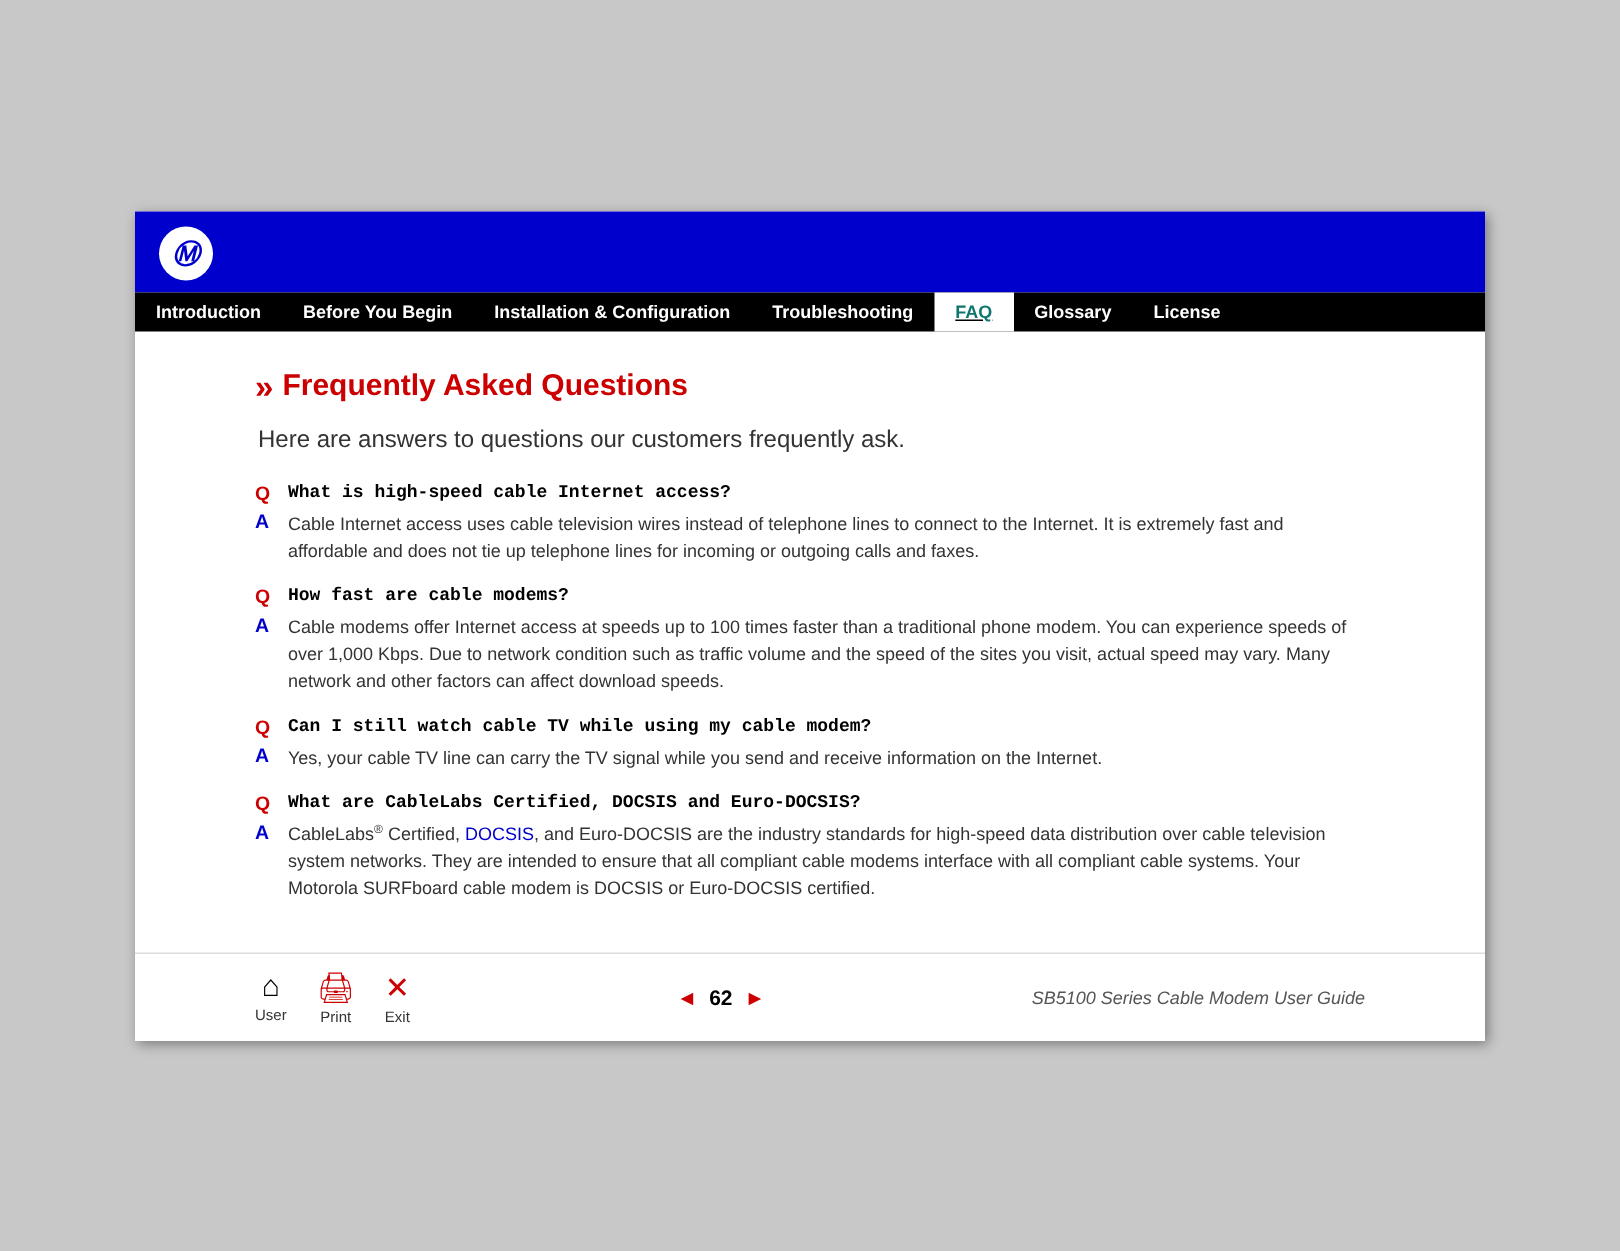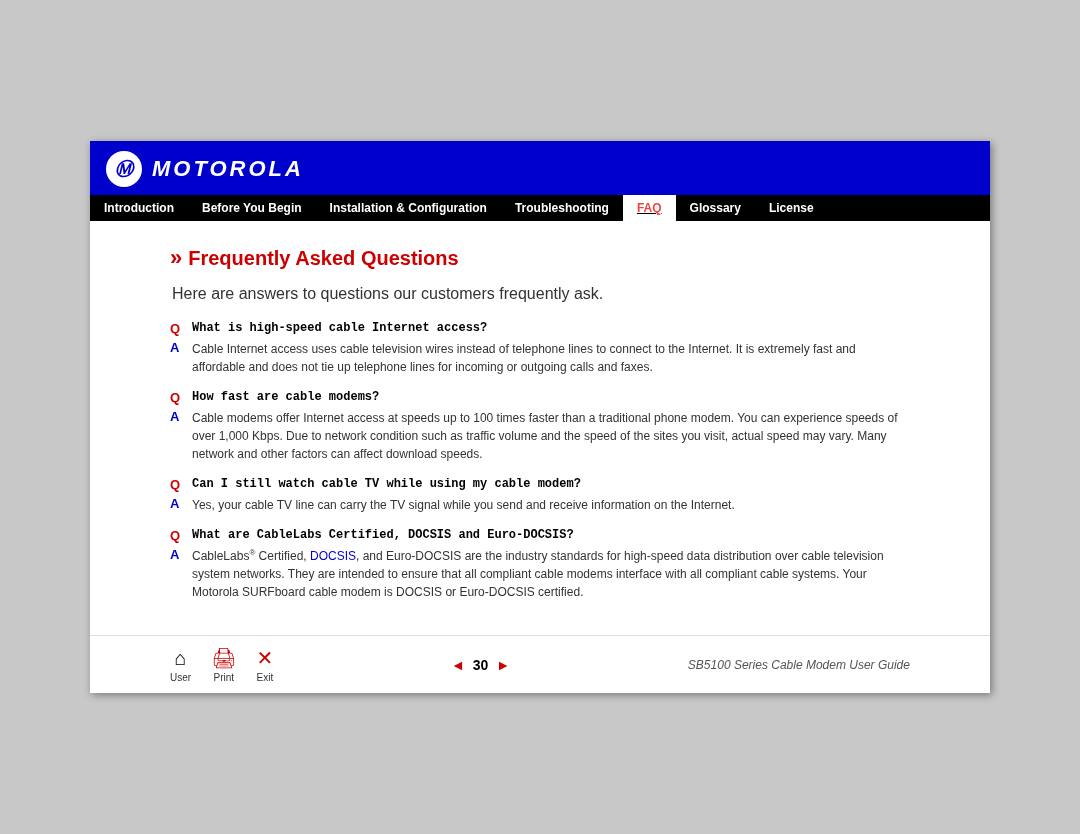--- a/index.html
+++ b/index.html
@@ -61,21 +61,21 @@
       padding: 6px 14px;
       font-size: 12px;
       font-weight: bold;
       cursor: pointer;
       white-space: nowrap;
       display: flex;
       align-items: center;
     }
     .nav-item.active {
       background: #fff;
-      color: #ef4444;
+      color: #0f766e;
     }
     
     .content {
       padding: 24px 80px 20px 80px;
     }
     .page-title {
       font-size: 20px;
       font-weight: 900;
       color: #cc0000;
       margin-bottom: 14px;
@@ -189,21 +189,20 @@
   </style>
 </head>
 <body>
 
 <div class="page-container">
 
   <div class="header-bar">
     <div class="logo-circle">
       <span class="logo-m">Ⓜ</span>
     </div>
-    <span class="brand-text">MOTOROLA</span>
   </div>
 
   <div class="nav-bar">
     <div class="nav-item">Introduction</div>
     <div class="nav-item">Before You Begin</div>
     <div class="nav-item">Installation &amp; Configuration</div>
     <div class="nav-item">Troubleshooting</div>
     <div class="nav-item active">FAQ</div>
     <div class="nav-item">Glossary</div>
     <div class="nav-item">License</div>
@@ -273,19 +272,19 @@
         <span>Print</span>
       </div>
       <div class="footer-btn">
         <span class="footer-icon exit-icon">✕</span>
         <span>Exit</span>
       </div>
     </div>
 
     <div class="footer-center">
       <span class="nav-arrow">◄</span>
-      <span class="page-num">30</span>
+      <span class="page-num">62</span>
       <span class="nav-arrow">►</span>
     </div>
 
     <div class="footer-right">SB5100 Series Cable Modem User Guide</div>
   </div>
 </div>
 
 </body></html>

